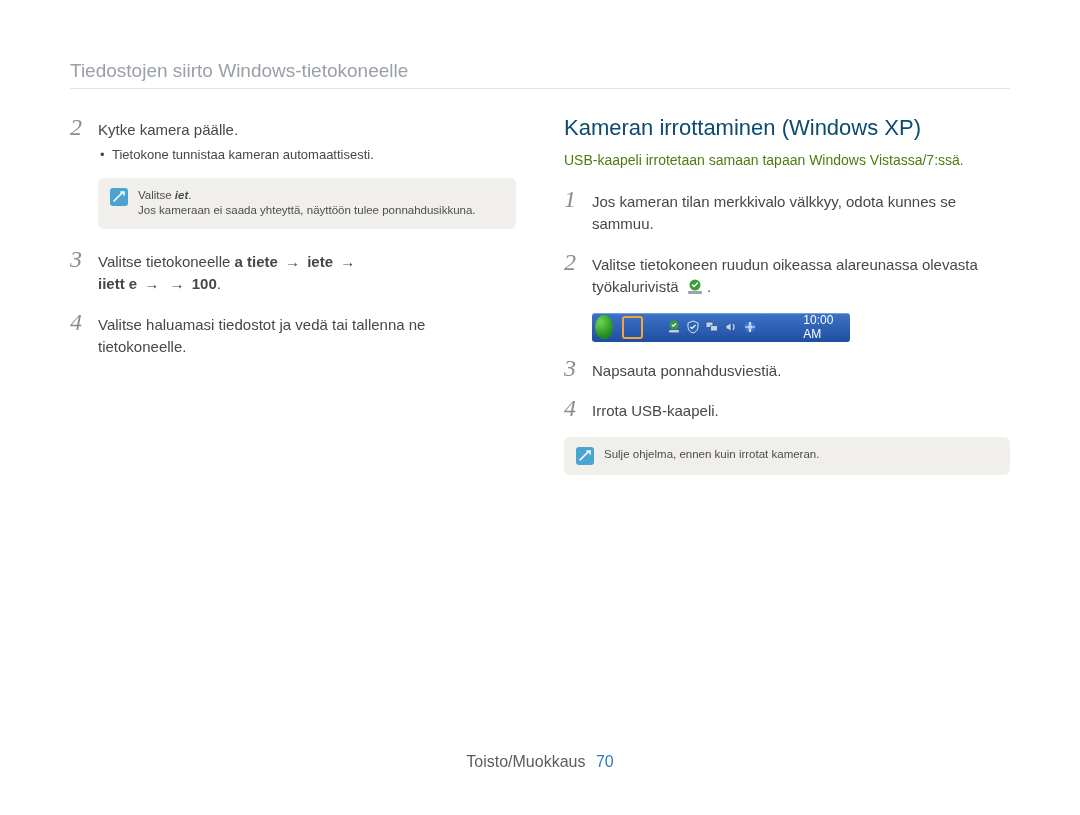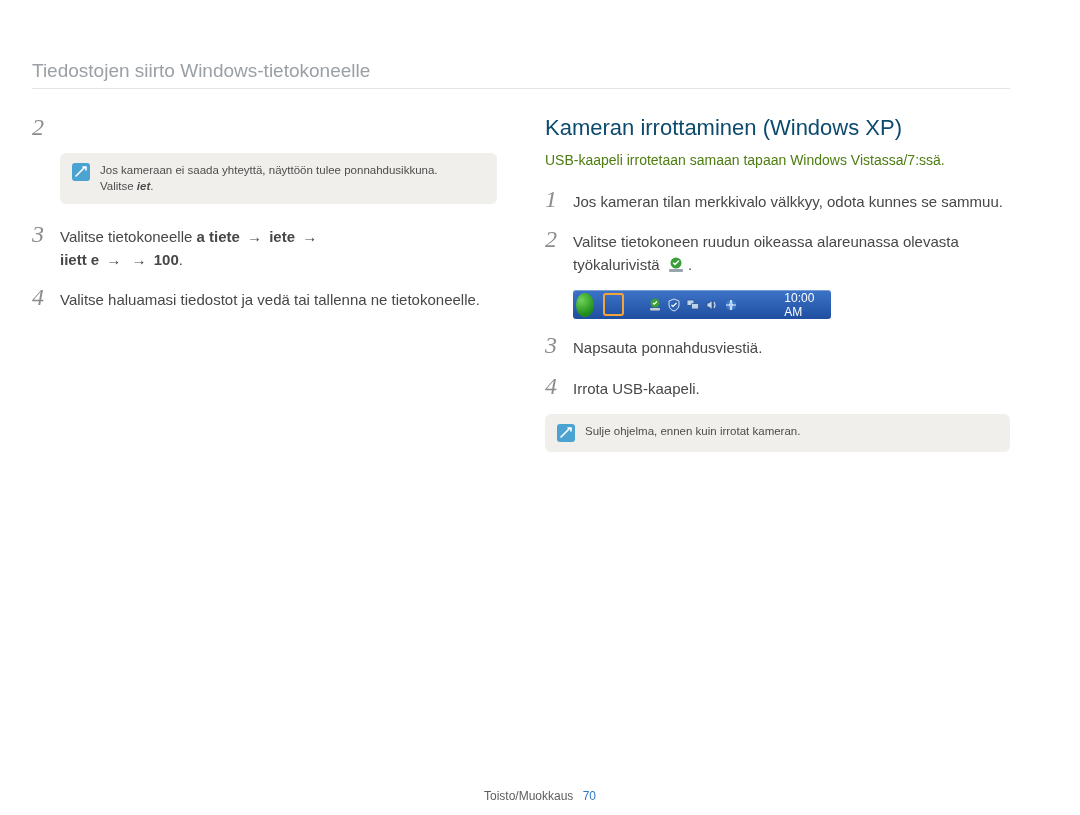--- a/index.html
+++ b/index.html
@@ -8,21 +8,21 @@
     background: #ffffff;
     font-family: Arial, Helvetica, sans-serif;
     color: #3b3b3b;
     width: 1080px;
   }
   .page {
     width: 1080px;
     height: 815px;
     position: relative;
     box-sizing: border-box;
-    padding: 60px 70px 0 32px;
+    padding: 60px 70px 0 70px;
   }
   .header {
     font-size: 19px;
     color: #9aa0a6;
     font-weight: 400;
     padding-bottom: 6px;
     border-bottom: 1px solid #e3e3e3;
     margin-bottom: 26px;
   }
   .columns {
@@ -159,58 +159,62 @@
   }
   .taskbar .clock {
     margin-left: auto;
     margin-right: 8px;
     color: #fff;
     font-size: 12px;
     font-family: Tahoma, Arial, sans-serif;
   }
   .footer {
     position: absolute;
-    bottom: 12px;
+    bottom: 44px;
     left: 0;
     right: 0;
     text-align: center;
-    font-size: 12px;
+    font-size: 16px;
     color: #5d5d5d;
   }
   .footer .pn {
     color: #2f78c4;
     margin-left: 6px;
   }
 </style>
 </head>
 <body>
 
 <div class="page">
 
   <div class="header">Tiedostojen siirto Windows-tietokoneelle</div>
 
   <div class="columns">
 
     <div class="col">
 
       <div class="step">
         <div class="stepnum">2</div>
+        <div class="stepbody">
+          <span>Kytke kamera päälle.</span>
+          <div class="bullet">Tietokone tunnistaa kameran automaattisesti.</div>
+        </div>
       </div>
 
       <div class="notebox">
         <div class="noteicon">
           <svg viewBox="0 0 18 18">
               <path d="M4 13 L13 4 M11 4 L14 4 L14 7" stroke="#fff" stroke-width="1.6" fill="none" stroke-linecap="round"></path>
             </svg>
         </div>
         <div>
-          <div>Jos kameraan ei saada yhteyttä, näyttöön tulee ponnahdusikkuna.</div>
           <div>
             <span>Valitse </span><span style="font-style:italic;font-weight:bold">iet</span>.
           </div>
+          <div>Jos kameraan ei saada yhteyttä, näyttöön tulee ponnahdusikkuna.</div>
         </div>
       </div>
 
       <div class="step">
         <div class="stepnum">3</div>
         <div class="stepbody">
           <span>Valitse tietokoneelle </span>
           <span class="italic">a tiete</span>
           <span class="arrow">→</span>
           <span class="italic">iete</span>

